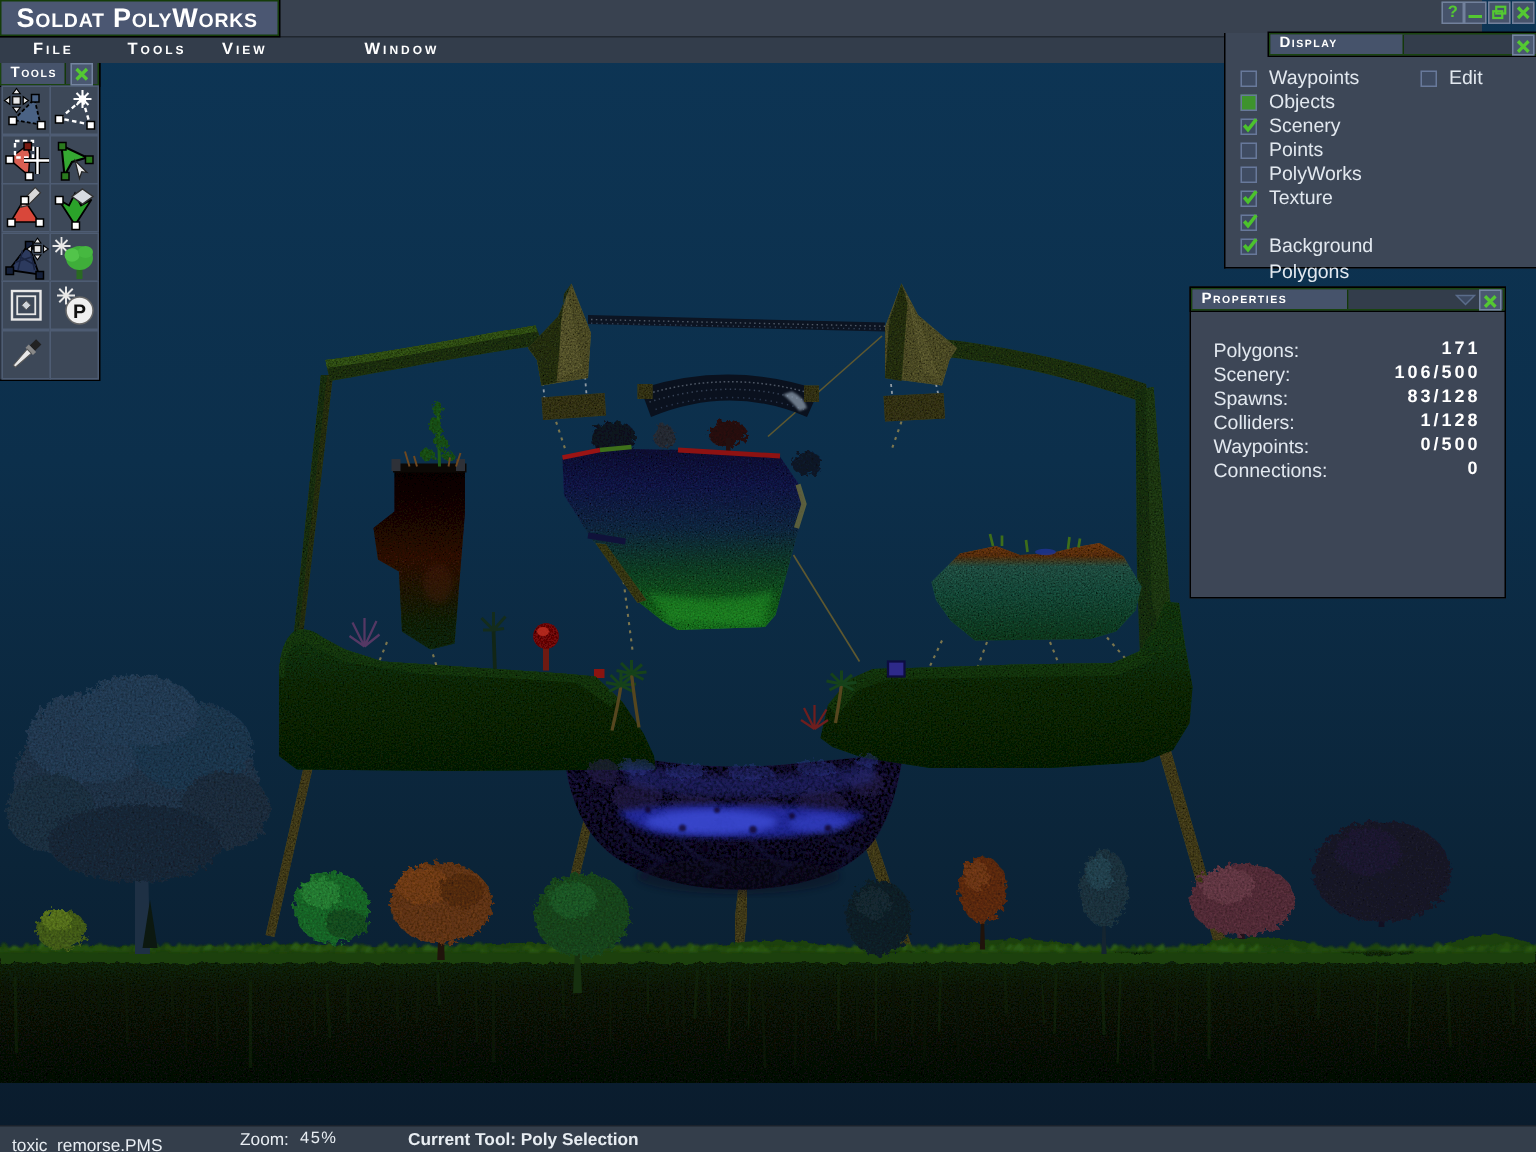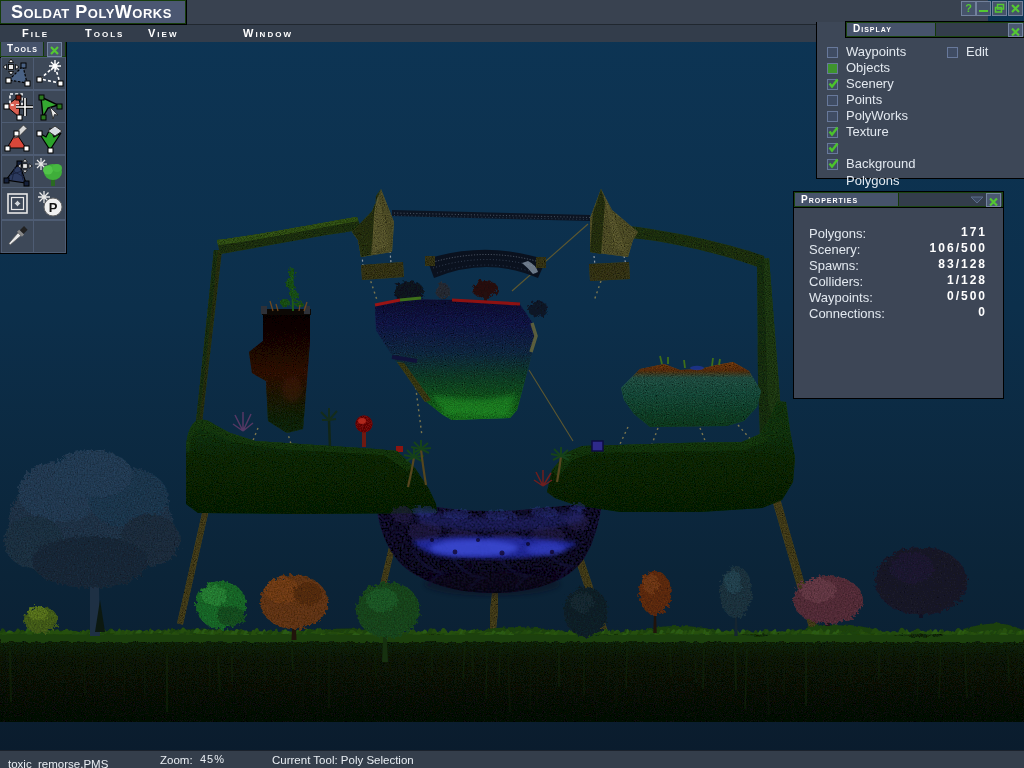--- a/index.html
+++ b/index.html
@@ -1090,15 +1090,15 @@
     <div class="prow" style="top:66px;">Spawns:<span class="pval">83/128</span></div>
     <div class="prow" style="top:82px;">Colliders:<span class="pval">1/128</span></div>
     <div class="prow" style="top:98px;">Waypoints:<span class="pval">0/500</span></div>
     <div class="prow" style="top:114px;">Connections:<span class="pval">0</span></div>
   </div>
 
   <div id="status">
     <span style="position:absolute;left:8px;top:7px;">toxic_remorse.PMS</span>
     <span style="position:absolute;left:160px;top:3px;">Zoom:</span>
     <span style="position:absolute;left:200px;top:2px;font-weight:normal;letter-spacing:1px;font-size:11px;">45%</span>
-    <span style="position:absolute;left:272px;top:3px;">Current Tool: Poly Selection</span>
+    <span style="position:absolute;left:272px;top:3px;font-weight:bold;">Current Tool: Poly Selection</span>
   </div>
 </div>
 
 </body></html>

